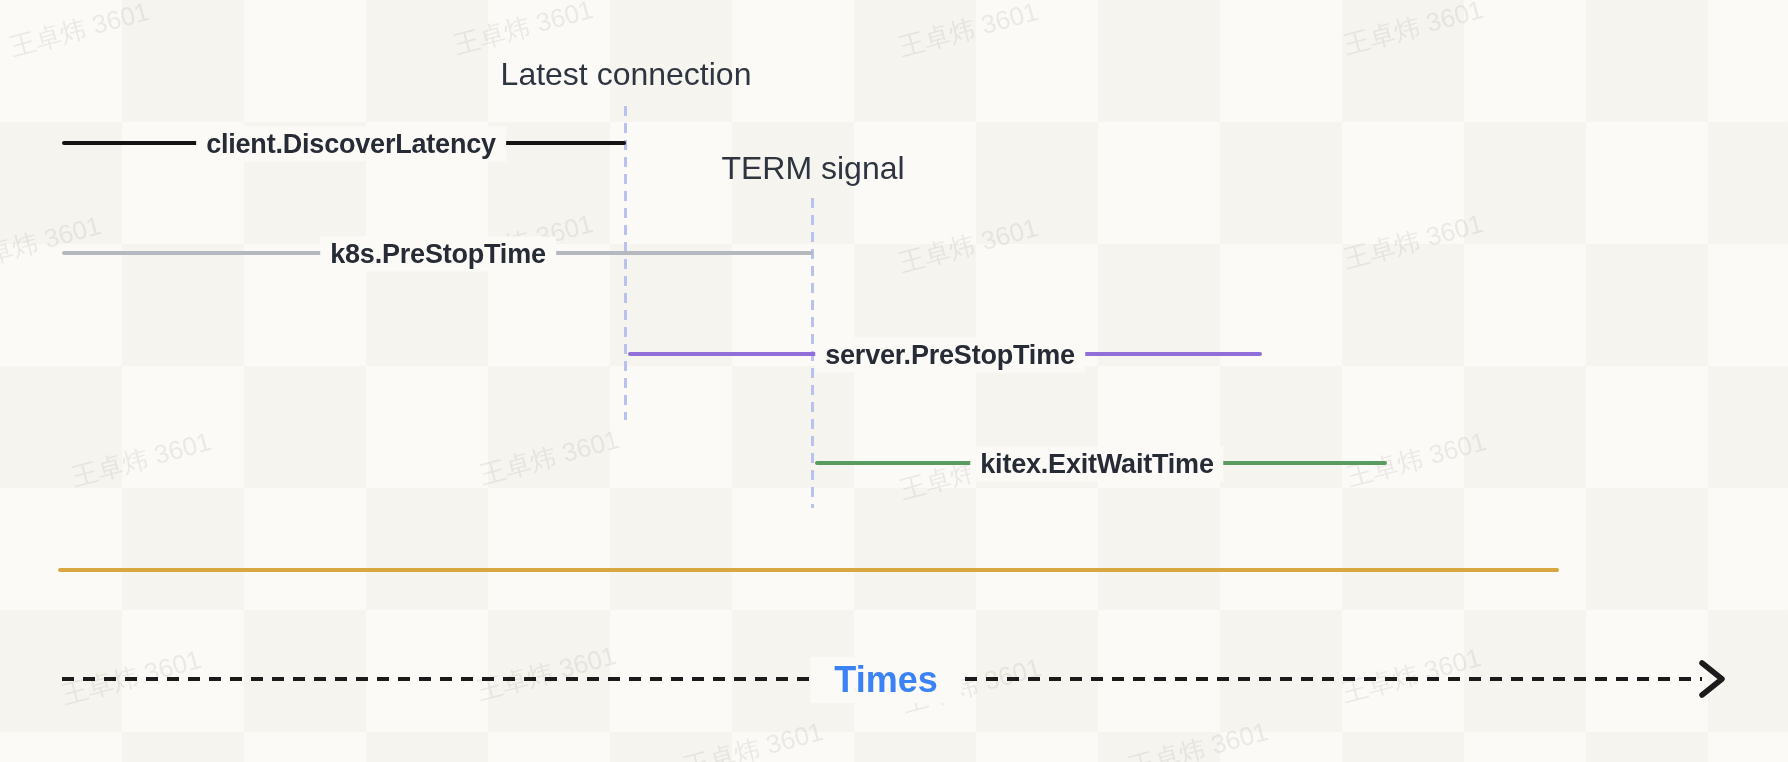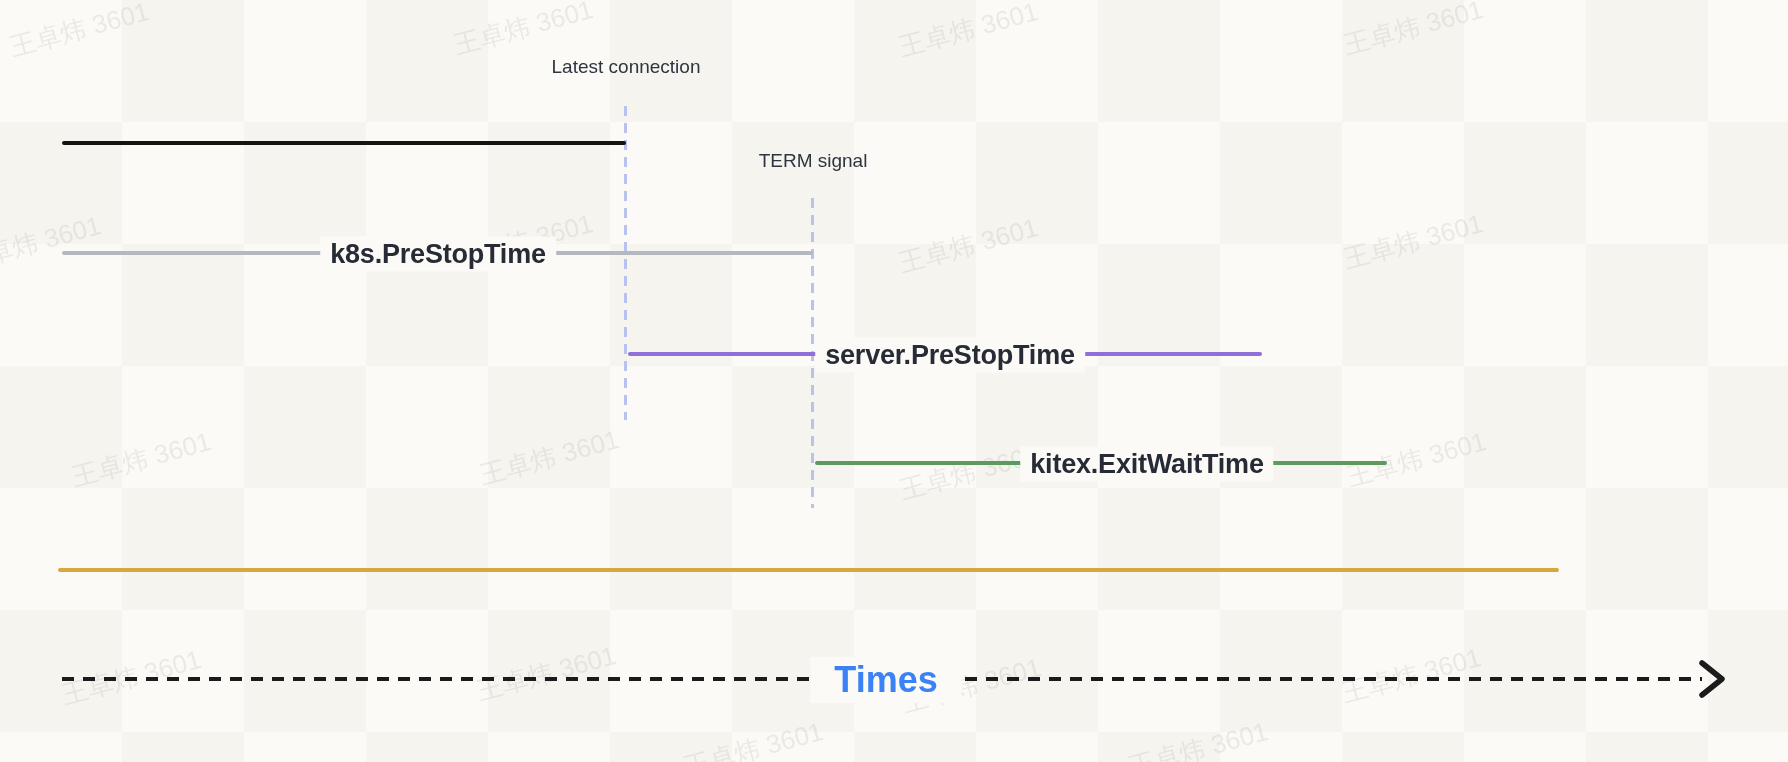--- a/index.html
+++ b/index.html
@@ -24,42 +24,42 @@
   
   .guide{
     position:absolute;width:3px;
     background:repeating-linear-gradient(180deg,#b8c2ec 0 10px,rgba(0,0,0,0) 10px 17px);
   }
   .guide-1{left:624px;top:106px;height:314px;}
   .guide-2{left:811px;top:198px;height:310px;}
   .marker-label{
     position:absolute;
     transform:translateX(-50%);
-    font-size:19px;font-weight:400;color:#2e3540;white-space:nowrap;
+    font-size:32px;font-weight:400;color:#2e3540;white-space:nowrap;
   }
   .marker-label-1{left:626px;top:56px;}
   .marker-label-2{left:813px;top:150px;}
   
   .span-line{position:absolute;height:4px;border-radius:2px;}
   .line-1{left:62px;top:141px;width:564px;}
   .line-2{left:62px;top:251px;width:751px;}
   .line-3{left:628px;top:352px;width:634px;}
   .line-4{left:815px;top:461px;width:572px;}
   .line-5{left:58px;top:568px;width:1501px;}
   .span-label{
     position:absolute;
     transform:translate(-50%,-50%);
     font-size:27px;font-weight:700;letter-spacing:-0.2px;
     color:#262b35;background:#fbfaf7;
     padding:2px 10px;white-space:nowrap;
   }
   .label-1{left:351px;top:144px;}
   .label-2{left:438px;top:254px;}
   .label-3{left:950px;top:355px;}
-  .label-4{left:1147px;top:464px;text-align:right;}
+  .label-4{left:1097px;top:464px;text-align:right;}
   .label-5{left:755px;top:571px;}
   
   .axis-line{
     position:absolute;left:62px;top:677px;height:4px;width:1640px;
     background:repeating-linear-gradient(90deg,#1b1b1b 0 12px,rgba(0,0,0,0) 12px 21px);
   }
   .axis-label{
     position:absolute;left:886px;top:680px;
     transform:translate(-50%,-50%);
     font-size:36px;font-weight:700;color:#3b82f6;
@@ -97,20 +97,21 @@
   <div class="guide guide-2"></div>
   <div class="marker-label marker-label-1">Latest connection</div>
   <div class="marker-label marker-label-2">TERM signal</div>
 
   <div class="span-line line-1" style="background: rgb(20, 20, 20);"></div>
   <div class="span-line line-2" style="background: rgb(181, 184, 191);"></div>
   <div class="span-line line-3" style="background: rgb(144, 112, 216);"></div>
   <div class="span-line line-4" style="background: rgb(90, 156, 95);"></div>
   <div class="span-line line-5" style="background: rgb(217, 167, 64);"></div>
 
+  <div class="span-label label-1">client.DiscoverLatency</div>
   <div class="span-label label-2">k8s.PreStopTime</div>
   <div class="span-label label-3">server.PreStopTime</div>
   <div class="span-label label-4">kitex.ExitWaitTime</div>
 
   <div class="axis-line"></div>
   <div class="axis-label">Times</div>
   <svg class="axis-arrow" width="28" height="40" viewBox="0 0 28 40">
     <path d="M4 4 L24 20 L4 36" fill="none" stroke="#1b1b1b" stroke-width="5.5" stroke-linecap="round" stroke-linejoin="round"></path>
   </svg>
 

